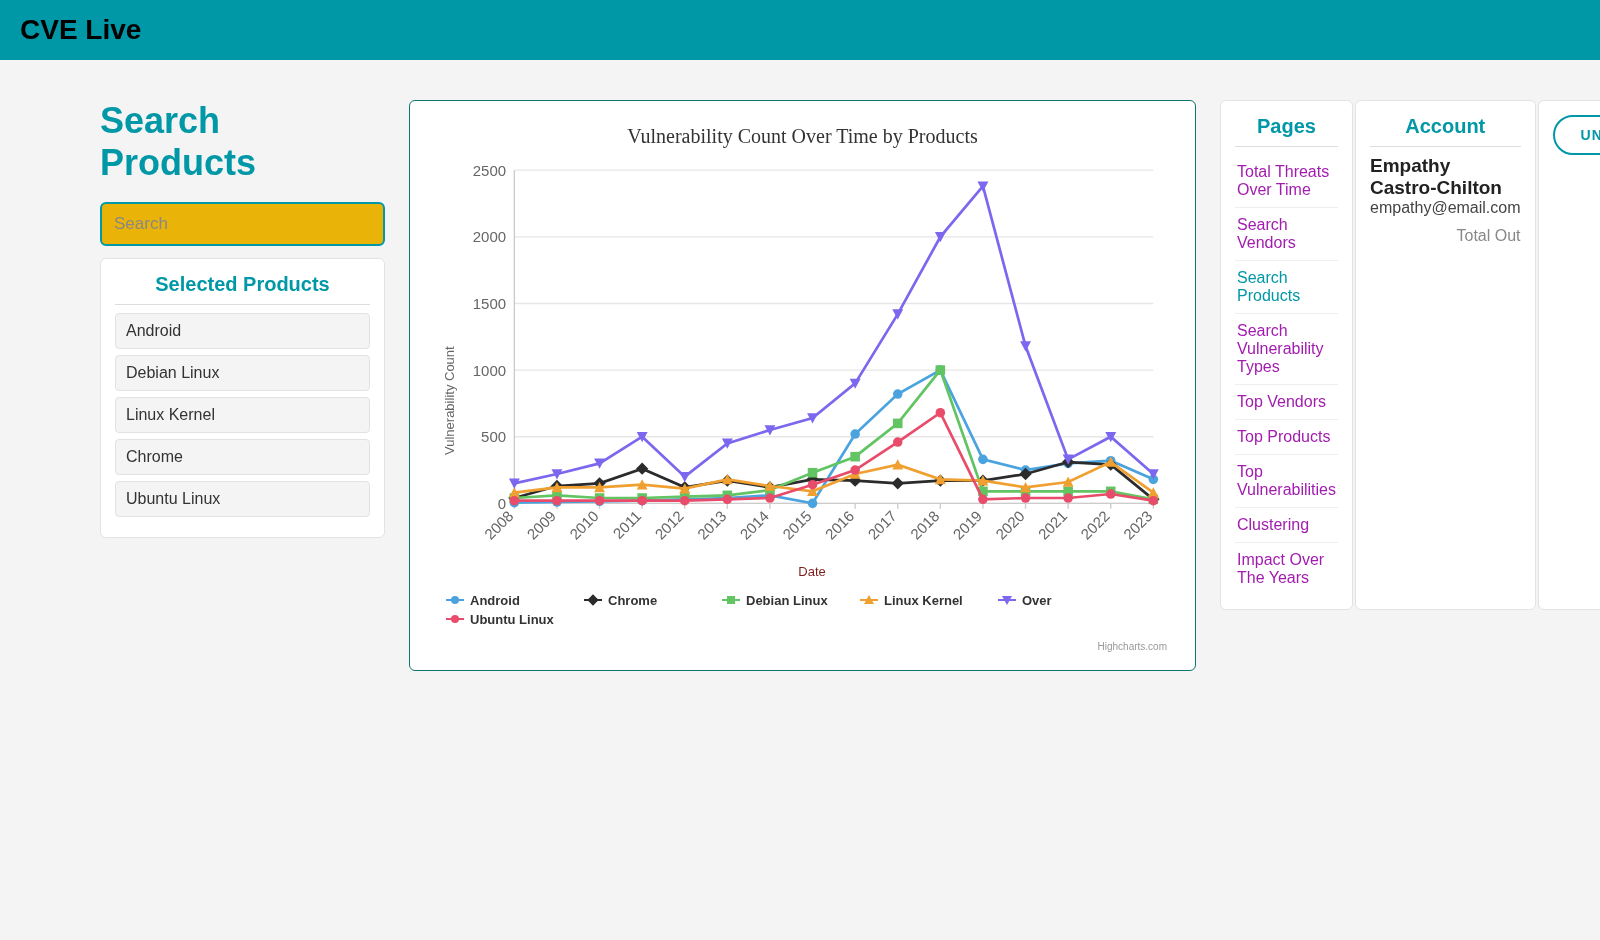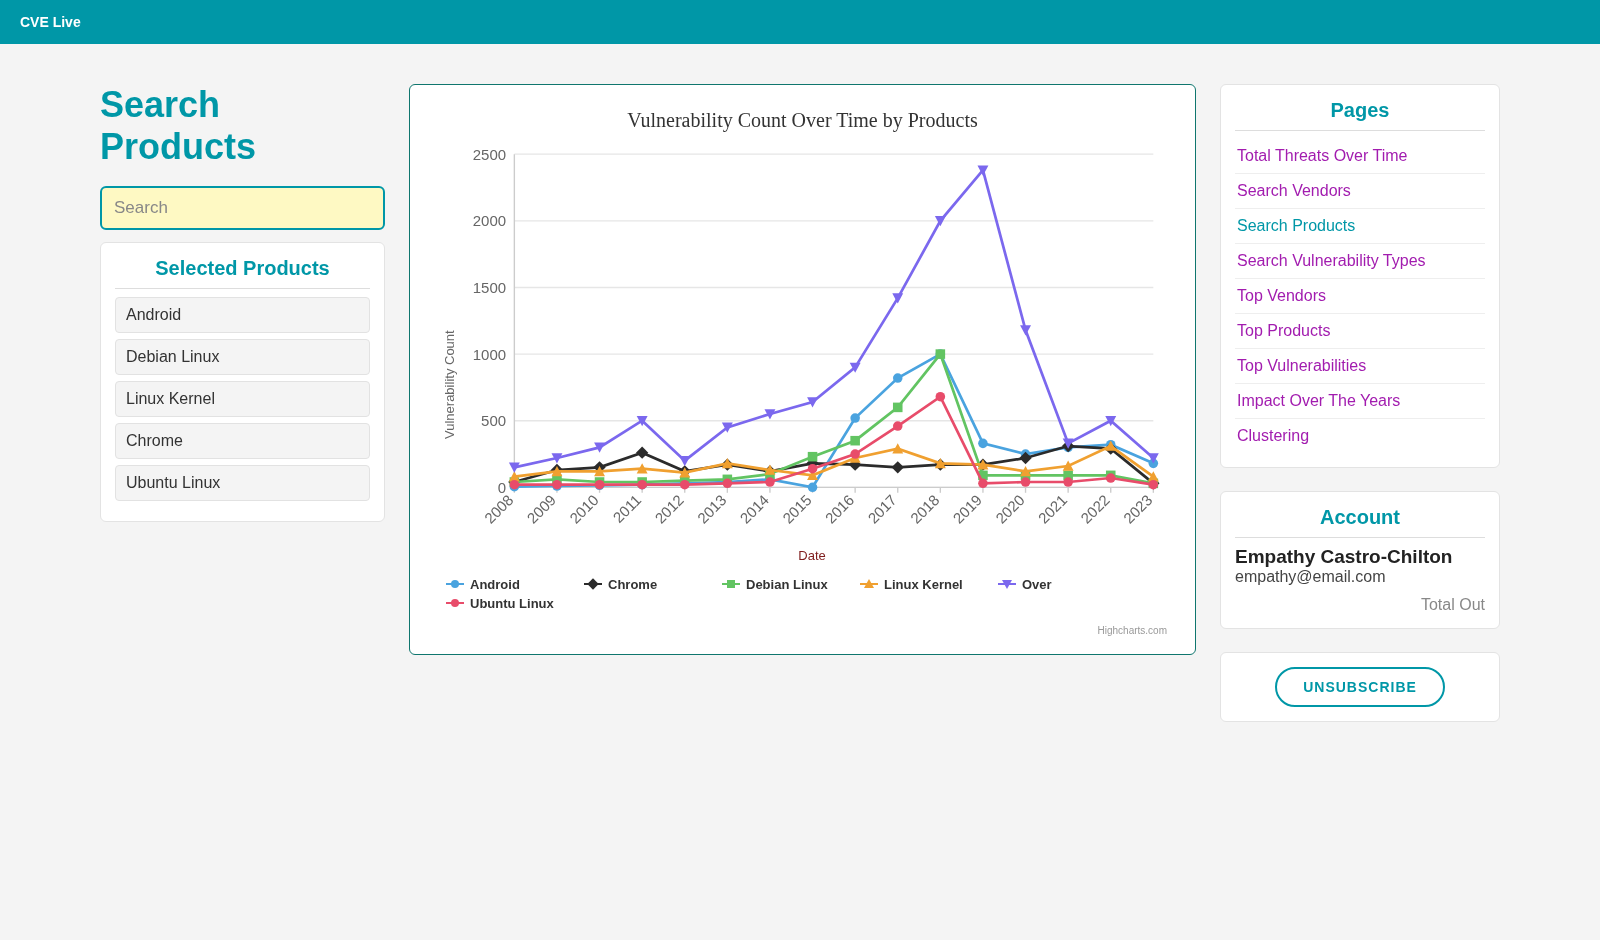--- a/index.html
+++ b/index.html
@@ -1,23 +1,23 @@
 <!DOCTYPE html>
 <html><head>
 <meta charset="utf-8">
 <style>
   *{box-sizing:border-box;margin:0;padding:0;}
   body{font-family:"Segoe UI",Arial,sans-serif;background:#f4f4f4;color:#333;}
-  .topbar{background:#0097a7;color:#ffffff;padding:14px 20px;font-size:14px;font-weight:700;}
+  .topbar{background:#0097a7;color:#000000;padding:14px 20px;font-size:28px;font-weight:700;}
   .container{display:flex;gap:24px;padding:40px 100px;align-items:flex-start;}
   .col-left{width:285px;}
   .col-mid{flex:1;}
-  .col-right{width:280px;display:flex;flex-direction:column;gap:23px;}
+  .col-right{width:280px;display:flex;gap:2px;}
   h1.page-title{color:#0097a7;font-size:36px;font-weight:700;margin-bottom:18px;}
-  .search-input{width:100%;border:2px solid #0097a7;border-radius:6px;padding:10px 12px;font-size:17px;outline:none;background:#fef9c3;}
+  .search-input{width:100%;border:2px solid #0097a7;border-radius:6px;padding:10px 12px;font-size:17px;outline:none;background:#eab308;}
   .search-input::placeholder{color:#888;}
   .card{background:#fff;border:1px solid #e3e3e3;border-radius:6px;padding:14px 14px;}
   .card h3{color:#0097a7;text-align:center;font-size:20px;font-weight:700;border-bottom:1px solid #ddd;padding-bottom:8px;margin-bottom:8px;}
   .product-list{margin-top:12px;}
   .product-item{background:#f4f4f4;border:1px solid #e2e2e2;border-radius:4px;padding:8px 10px;margin-bottom:6px;font-size:16px;cursor:pointer;}
   .chart-card{background:#fff;border:1px solid #0f766e;border-radius:6px;padding:24px 28px 18px 28px;position:relative;}
   .chart-title{text-align:center;font-family:Georgia,serif;font-size:20px;color:#333;margin-bottom:14px;}
   .chart-wrap{display:flex;}
   .ylabel{writing-mode:vertical-rl;transform:rotate(180deg);text-align:center;font-size:13px;color:#666;padding:0 4px 60px 0;}
   .plot{flex:1;position:relative;}
@@ -273,22 +273,22 @@
     <div class="card">
       <h3>Pages</h3>
       <ul class="pages-list" id="pages-list">
           <li>Total Threats Over Time</li>
           <li>Search Vendors</li>
           <li class="active">Search Products</li>
           <li>Search Vulnerability Types</li>
           <li>Top Vendors</li>
           <li>Top Products</li>
           <li>Top Vulnerabilities</li>
+          <li>Clustering</li>
           <li>Impact Over The Years</li>
-          <li>Clustering</li>
         </ul>
     </div>
     <div class="card">
       <h3>Account</h3>
       <div class="acct-name">Empathy Castro-Chilton</div>
       <div class="acct-email">empathy@email.com</div>
       <div class="signout">Total Out</div>
     </div>
     <div class="card">
       <button class="unsub-btn">UNSUBSCRIBE</button>

